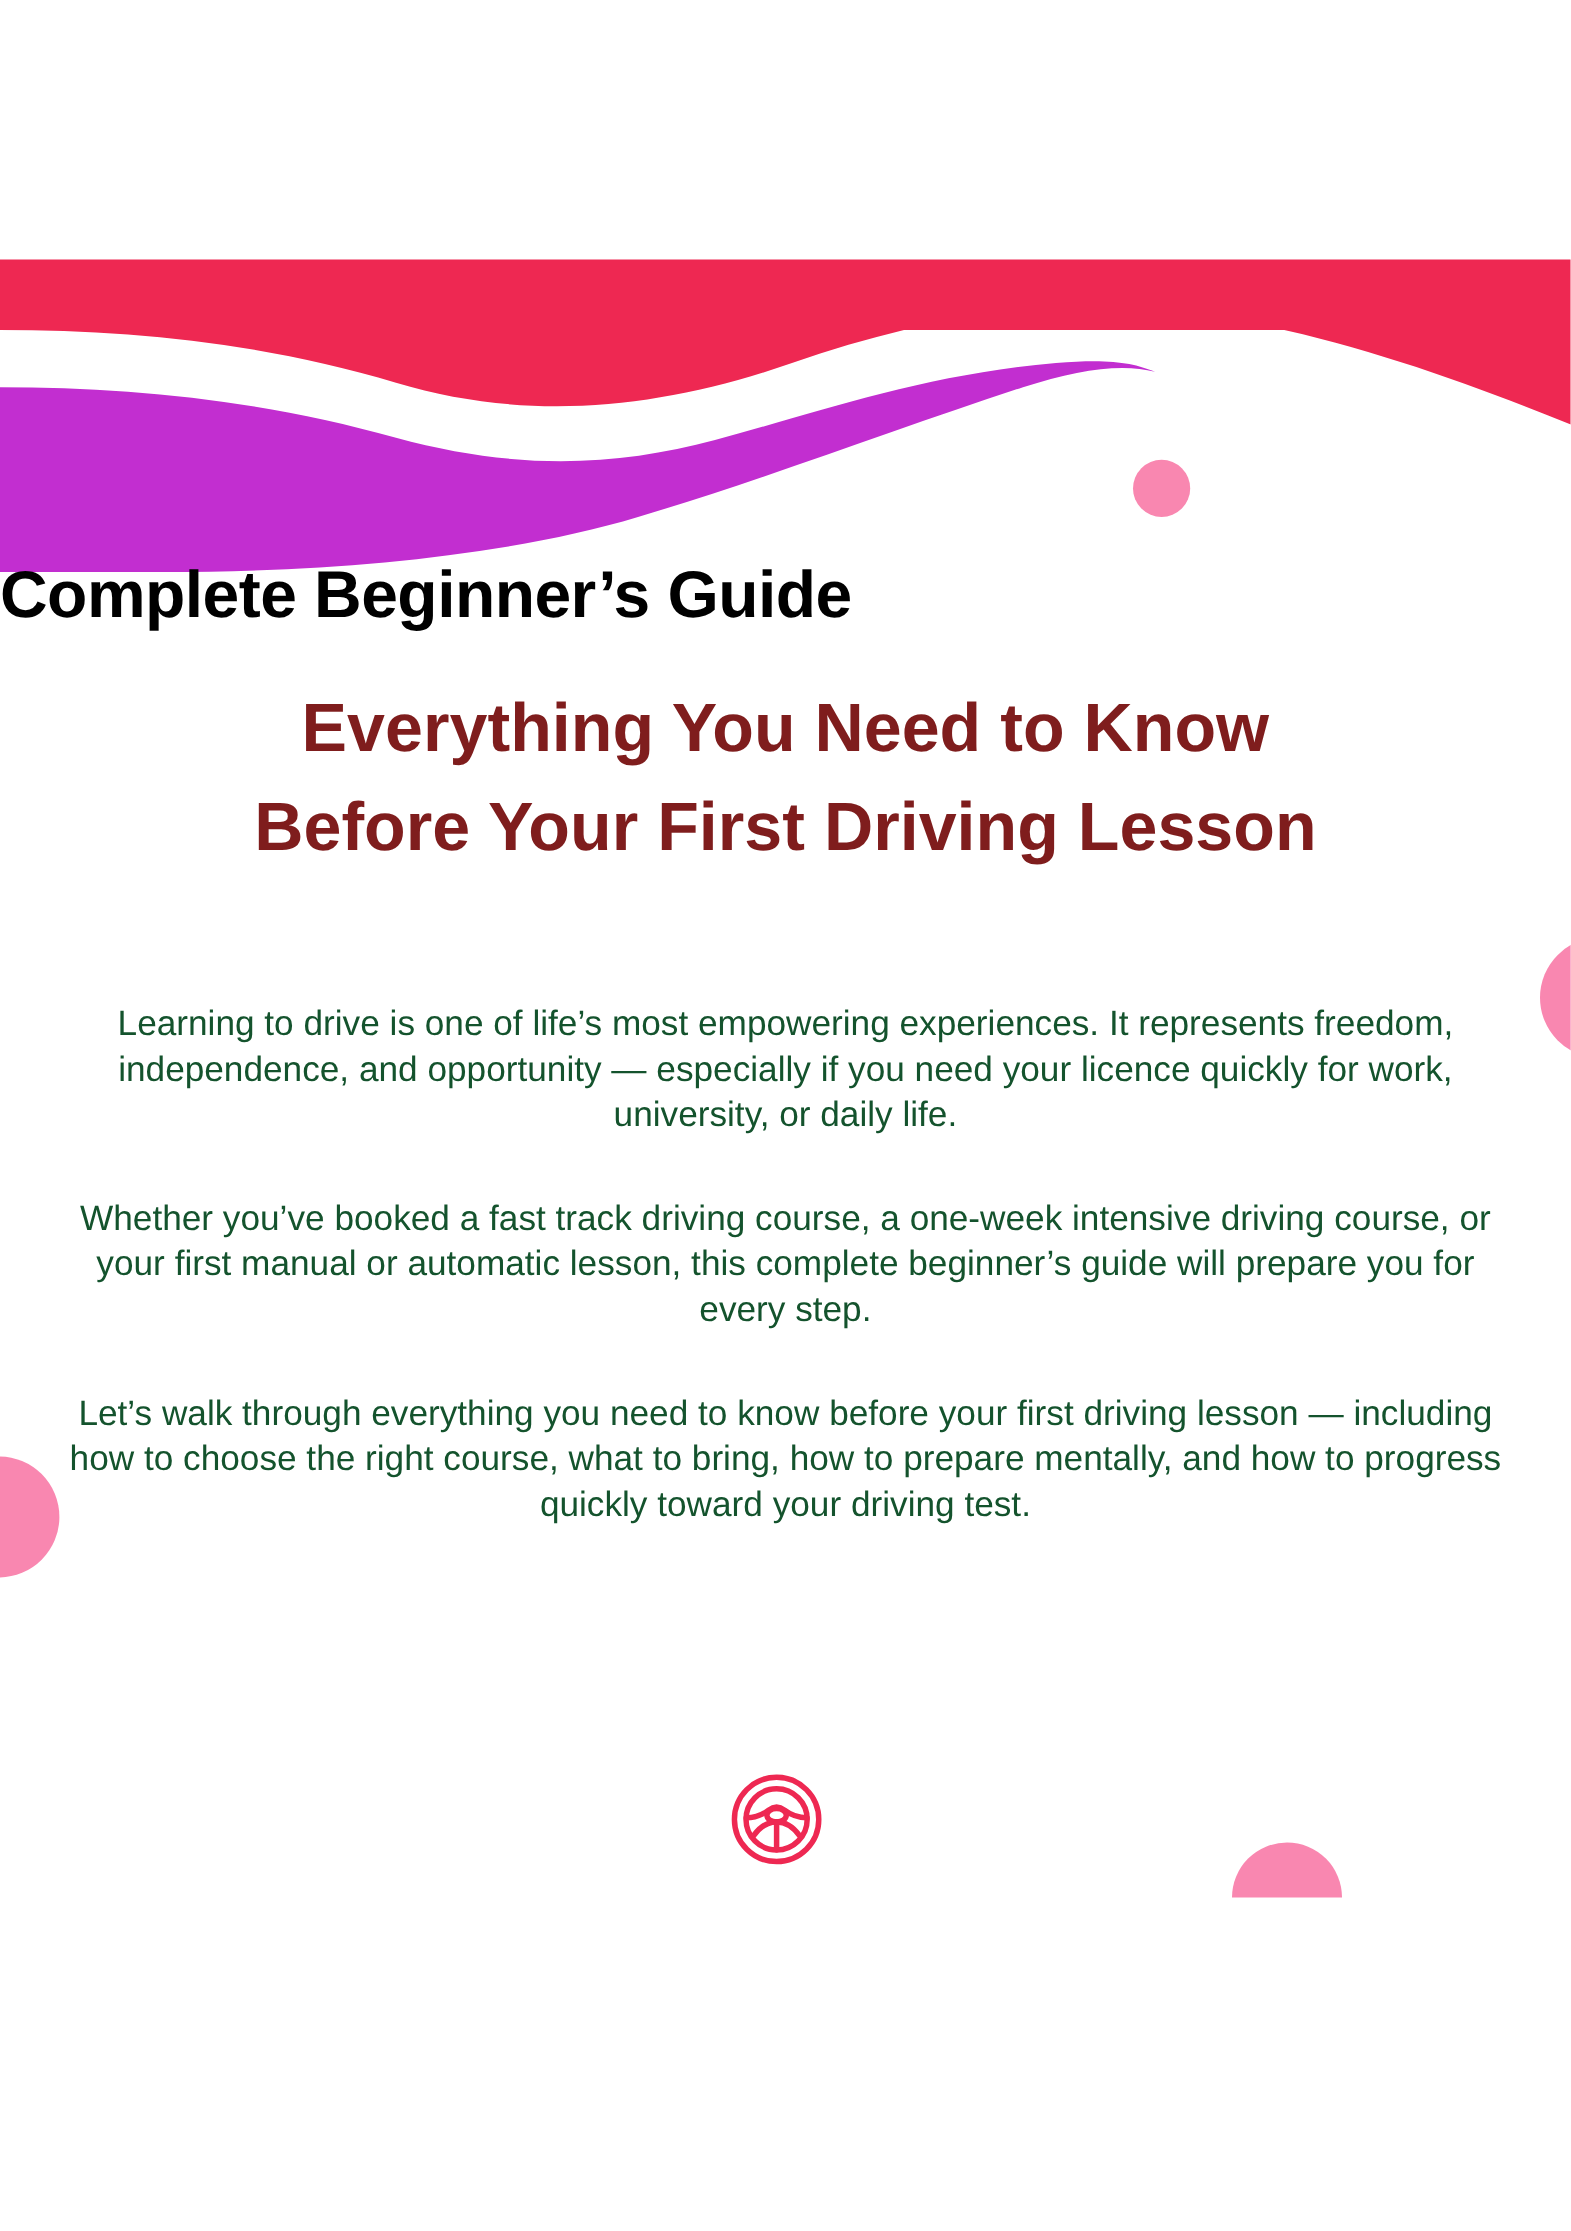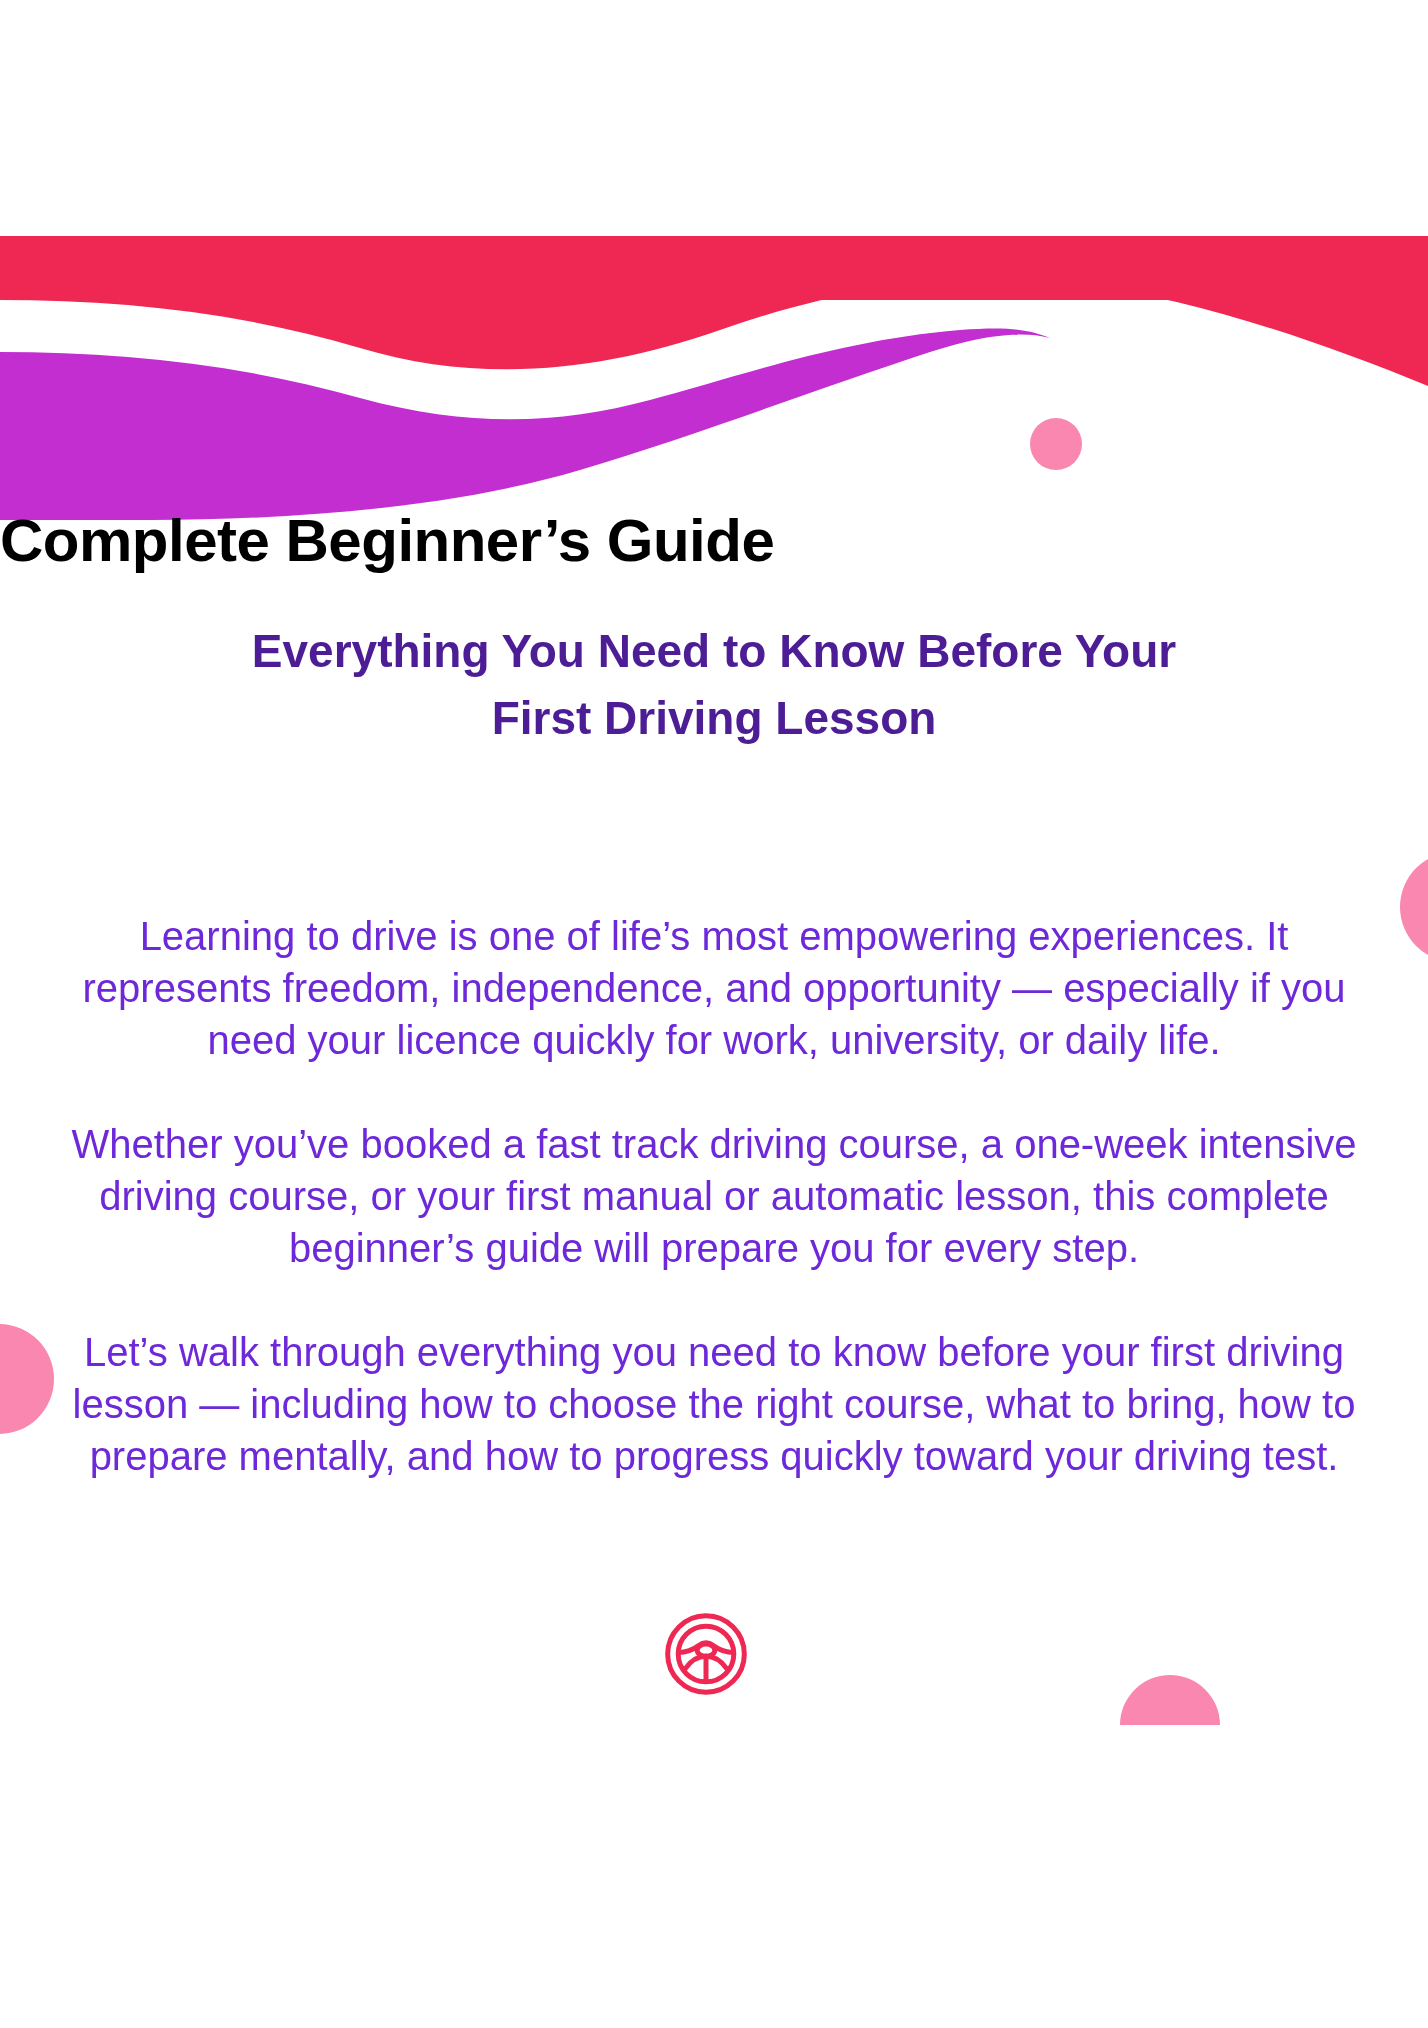--- a/index.html
+++ b/index.html
@@ -82,38 +82,38 @@
     color: #000000;
     line-height: 1.1;
     margin: 0;
   }
   .subtitle {
     position: absolute;
     left: 214px;
     top: 618px;
     width: 1000px;
     text-align: center;
-    font-size: 46px;
+    font-size: 62px;
     font-weight: bold;
-    color: #4c1d95;
+    color: #7f1d1d;
     line-height: 1.45;
     margin: 0;
   }
 
   .body-block {
     position: absolute;
     left: 54px;
     top: 910px;
     width: 1320px;
     text-align: center;
   }
   .para {
-    font-size: 40px;
+    font-size: 32px;
     line-height: 1.3;
-    color: #6d28d9;
+    color: #14532d;
     margin: 0 0 52px 0;
     padding: 0;
   }
   .para:last-child { margin-bottom: 0; }
 
   
   .wheel-icon {
     position: absolute;
     left: 660px;
     top: 1608px;

